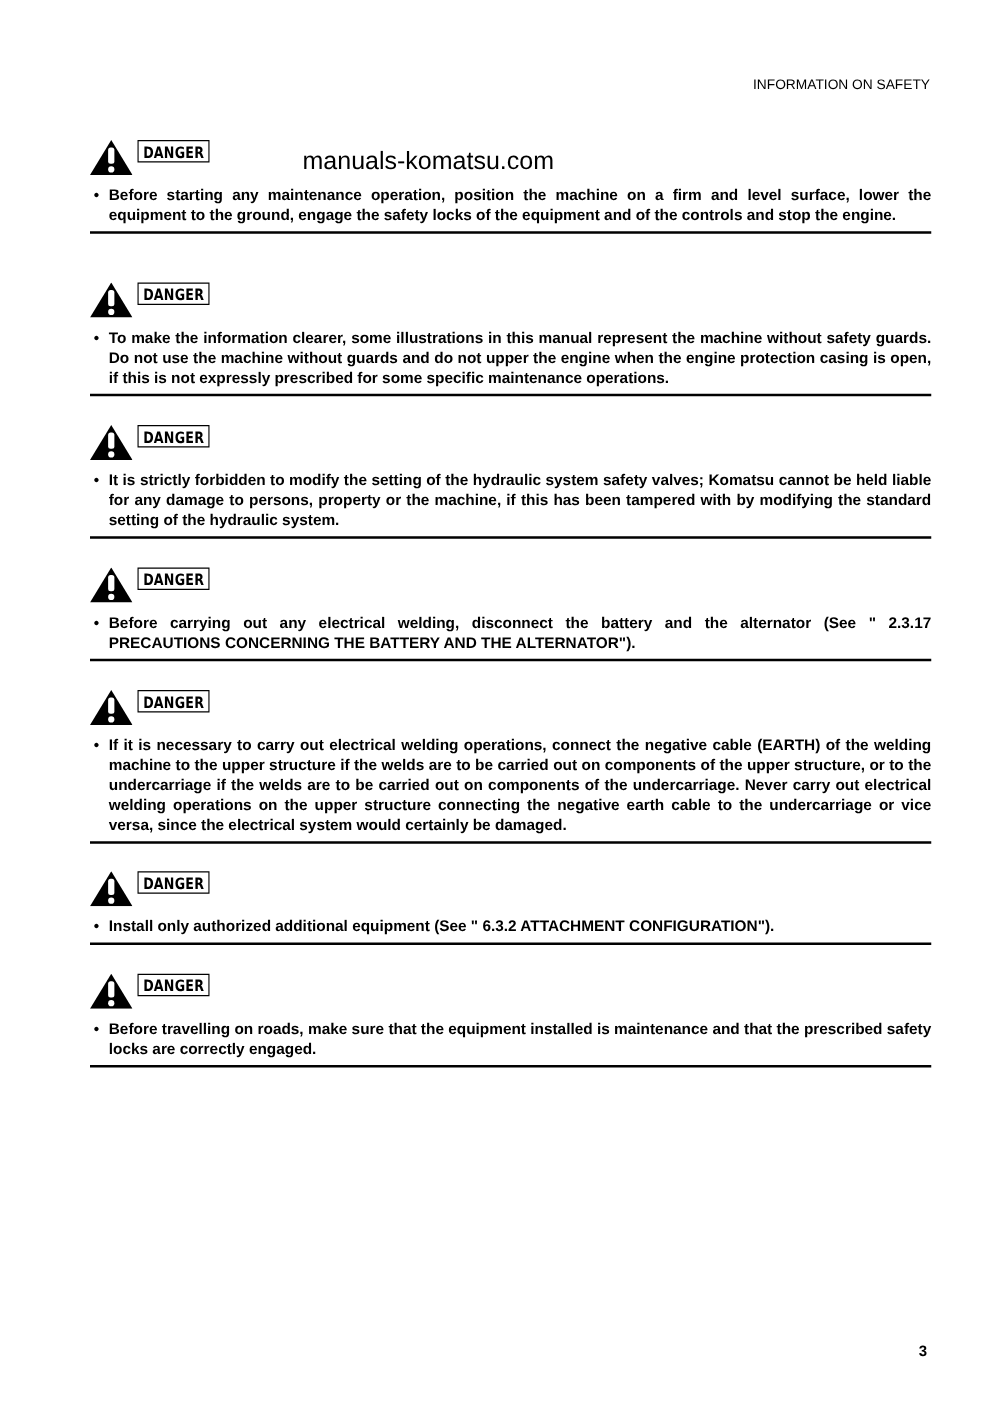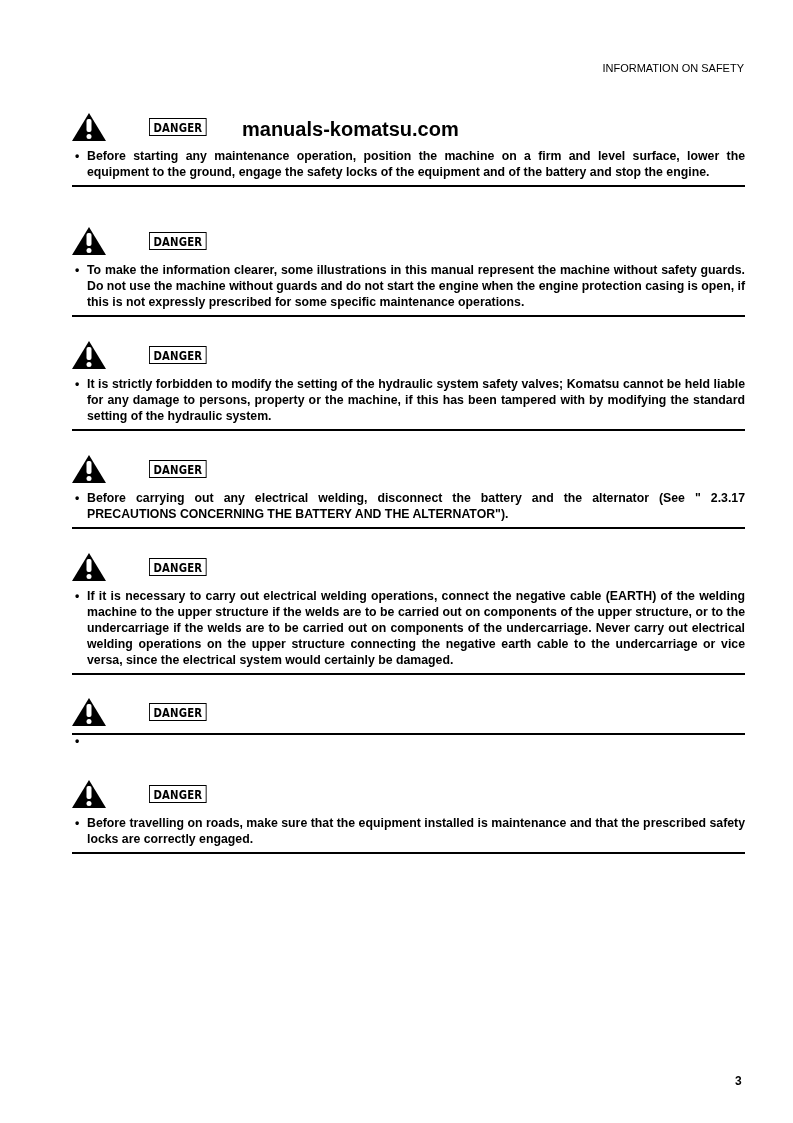--- a/index.html
+++ b/index.html
@@ -6,27 +6,27 @@
   body {
     width: 793px; height: 1123px; position: relative; overflow: hidden;
     font-family: "Liberation Sans", sans-serif; color: #000;
   }
   .header {
     position: absolute; top: 62px; right: 49px;
     font-size: 11px; letter-spacing: 0px;
   }
   .watermark {
     position: absolute; top: 118px; left: 242px;
-    font-size: 20px; font-weight: bold; color: #000;
+    font-size: 20px; font-weight: normal; color: #000;
   }
   .block {
     position: absolute; left: 72px; width: 673px;
   }
   .danger-head {
-    display: flex; align-items: center; height: 30px; gap: 39px;
+    display: flex; align-items: flex-start; height: 30px;
   }
   .tri { width: 34px; height: 28px; margin-right: 4px; }
   .label {
     border: 1.4px solid #000; font-family: "DejaVu Sans Condensed", "DejaVu Sans", sans-serif;
     font-size: 12.5px; font-weight: bold; padding: 1px 4px 0 4px; line-height: 15px;
     letter-spacing: 0.2px; margin-bottom: 1px; transform: scaleX(0.9); transform-origin: left bottom;
   }
   .text {
     position: relative; margin-top: 6px; padding-left: 15px;
     font-size: 12.3px; font-weight: bold; line-height: 16px; text-align: justify;
@@ -45,34 +45,34 @@
 
 <div class="block" style="top:112px">
   <div class="danger-head">
     <svg class="tri" viewBox="0 0 34 28">
         <polygon points="17,0 34,28 0,28" fill="#000"></polygon>
         <rect x="14.5" y="6" width="5" height="13" rx="2" fill="#fff"></rect>
         <circle cx="17" cy="23.5" r="2.5" fill="#fff"></circle>
       </svg>
     <span class="label">DANGER</span>
   </div>
-  <div class="text"><span class="bullet">•</span><span>Before starting any maintenance operation, position the machine on a firm and level surface, lower the equipment to the ground, engage the safety locks of the equipment and of the battery and stop the engine.</span></div>
+  <div class="text"><span class="bullet">•</span><span>Before starting any maintenance operation, position the machine on a firm and level surface, lower the equipment to the ground, engage the safety locks of the equipment and of the controls and stop the engine.</span></div>
   <div class="rule"></div>
 </div>
 
 <div class="block" style="top:226px">
   <div class="danger-head">
     <svg class="tri" viewBox="0 0 34 28">
         <polygon points="17,0 34,28 0,28" fill="#000"></polygon>
         <rect x="14.5" y="6" width="5" height="13" rx="2" fill="#fff"></rect>
         <circle cx="17" cy="23.5" r="2.5" fill="#fff"></circle>
       </svg>
     <span class="label">DANGER</span>
   </div>
-  <div class="text"><span class="bullet">•</span><span>To make the information clearer, some illustrations in this manual represent the machine without safety guards. Do not use the machine without guards and do not start the engine when the engine protection casing is open, if this is not expressly prescribed for some specific maintenance operations.</span></div>
+  <div class="text"><span class="bullet">•</span><span>To make the information clearer, some illustrations in this manual represent the machine without safety guards. Do not use the machine without guards and do not upper the engine when the engine protection casing is open, if this is not expressly prescribed for some specific maintenance operations.</span></div>
   <div class="rule"></div>
 </div>
 
 <div class="block" style="top:340px">
   <div class="danger-head">
     <svg class="tri" viewBox="0 0 34 28">
         <polygon points="17,0 34,28 0,28" fill="#000"></polygon>
         <rect x="14.5" y="6" width="5" height="13" rx="2" fill="#fff"></rect>
         <circle cx="17" cy="23.5" r="2.5" fill="#fff"></circle>
       </svg>
@@ -110,21 +110,21 @@
 
 <div class="block" style="top:697px">
   <div class="danger-head">
     <svg class="tri" viewBox="0 0 34 28">
         <polygon points="17,0 34,28 0,28" fill="#000"></polygon>
         <rect x="14.5" y="6" width="5" height="13" rx="2" fill="#fff"></rect>
         <circle cx="17" cy="23.5" r="2.5" fill="#fff"></circle>
       </svg>
     <span class="label">DANGER</span>
   </div>
-  <div class="text"><span class="bullet">•</span></div>
+  <div class="text"><span class="bullet">•</span><span>Install only authorized additional equipment (See " 6.3.2 ATTACHMENT CONFIGURATION").</span></div>
   <div class="rule"></div>
 </div>
 
 <div class="block" style="top:779px">
   <div class="danger-head">
     <svg class="tri" viewBox="0 0 34 28">
         <polygon points="17,0 34,28 0,28" fill="#000"></polygon>
         <rect x="14.5" y="6" width="5" height="13" rx="2" fill="#fff"></rect>
         <circle cx="17" cy="23.5" r="2.5" fill="#fff"></circle>
       </svg>

